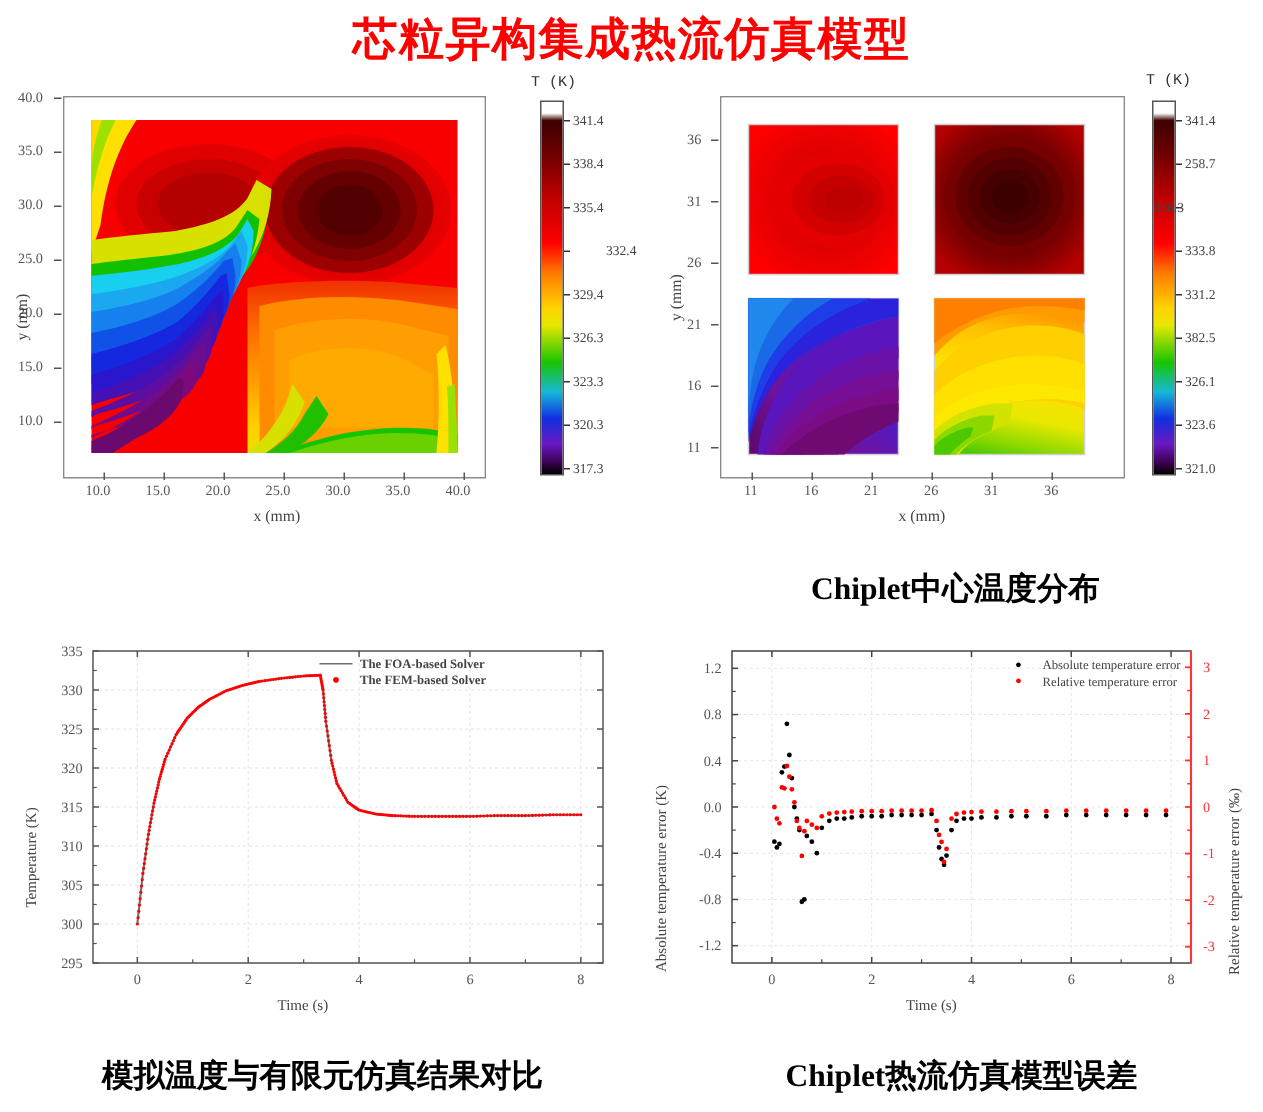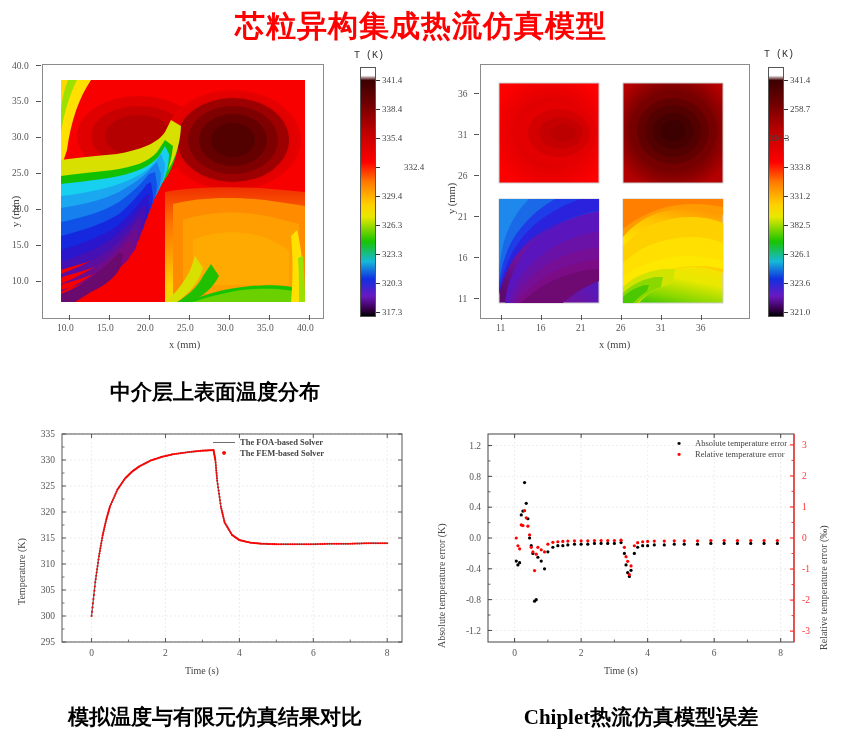--- a/index.html
+++ b/index.html
@@ -208,21 +208,20 @@
       <div class="cbar-tick-lbl" style="left:372px;top:52px;">338.4</div>
       <div class="cbar-tick-lbl" style="left:372px;top:81px;">335.4</div>
       <div class="cbar-tick-lbl" style="left:372px;top:110px;margin-left:22px;">332.4</div>
       <div class="cbar-tick-lbl" style="left:372px;top:139px;">329.4</div>
       <div class="cbar-tick-lbl" style="left:372px;top:168px;">326.3</div>
       <div class="cbar-tick-lbl" style="left:372px;top:197px;">323.3</div>
       <div class="cbar-tick-lbl" style="left:372px;top:226px;">320.3</div>
       <div class="cbar-tick-lbl" style="left:372px;top:255px;">317.3</div>
     </div>
   </div>
-  <div class="caption" id="cap-1">中介层上表面温度分布</div>
 
   <div class="panel" id="panel-2">
     <div class="plotbox" id="box2" style="left:48px;top:12px;width:270px;height:255px;">
       <svg width="268" height="253" viewBox="0 0 268 253">
         <defs>
           <radialGradient id="g2tl" cx="0.52" cy="0.5" r="0.62">
             <stop offset="0%" stop-color="#c20000"></stop>
               <stop offset="35%" stop-color="#d40000"></stop>
             <stop offset="62%" stop-color="#e60000"></stop>
               <stop offset="85%" stop-color="#f40000"></stop>
@@ -344,20 +343,21 @@
       <div class="cbar-tick-lbl" style="left:358px;top:52px;">258.7</div>
       <div class="cbar-tick-lbl" style="left:337px;top:81px;">336.3</div>
       <div class="cbar-tick-lbl" style="left:358px;top:110px;">333.8</div>
       <div class="cbar-tick-lbl" style="left:358px;top:139px;">331.2</div>
       <div class="cbar-tick-lbl" style="left:358px;top:168px;">382.5</div>
       <div class="cbar-tick-lbl" style="left:358px;top:197px;">326.1</div>
       <div class="cbar-tick-lbl" style="left:358px;top:226px;">323.6</div>
       <div class="cbar-tick-lbl" style="left:358px;top:255px;">321.0</div>
     </div>
   </div>
+  <div class="caption" id="cap-2">Chiplet中心温度分布</div>
 
   <div class="panel" id="panel-3">
     <svg id="svg3" width="410" height="260" viewBox="0 0 410 260">
         <line x1="52" y1="222" x2="392" y2="222" stroke="#e4e4e4" stroke-width="0.7" stroke-dasharray="2 2"></line>
         <line x1="52" y1="196" x2="392" y2="196" stroke="#e4e4e4" stroke-width="0.7" stroke-dasharray="2 2"></line>
         <line x1="52" y1="170" x2="392" y2="170" stroke="#e4e4e4" stroke-width="0.7" stroke-dasharray="2 2"></line>
         <line x1="52" y1="144" x2="392" y2="144" stroke="#e4e4e4" stroke-width="0.7" stroke-dasharray="2 2"></line>
         <line x1="52" y1="118" x2="392" y2="118" stroke="#e4e4e4" stroke-width="0.7" stroke-dasharray="2 2"></line>
         <line x1="52" y1="92" x2="392" y2="92" stroke="#e4e4e4" stroke-width="0.7" stroke-dasharray="2 2"></line>
         <line x1="52" y1="66" x2="392" y2="66" stroke="#e4e4e4" stroke-width="0.7" stroke-dasharray="2 2"></line>

